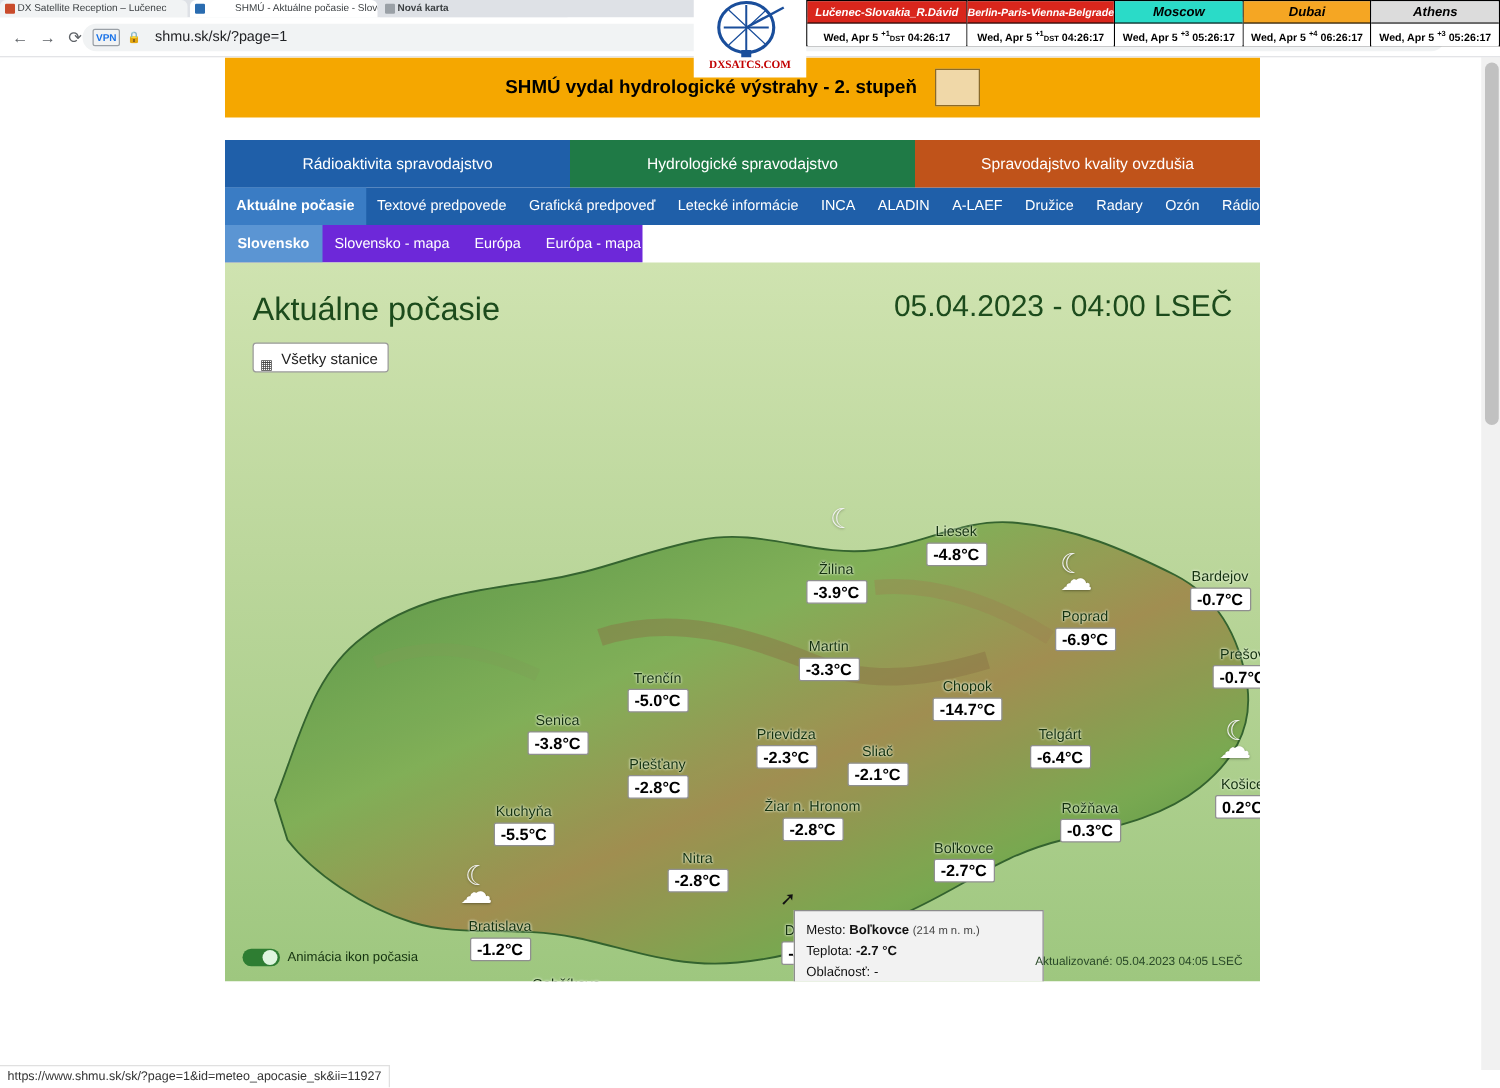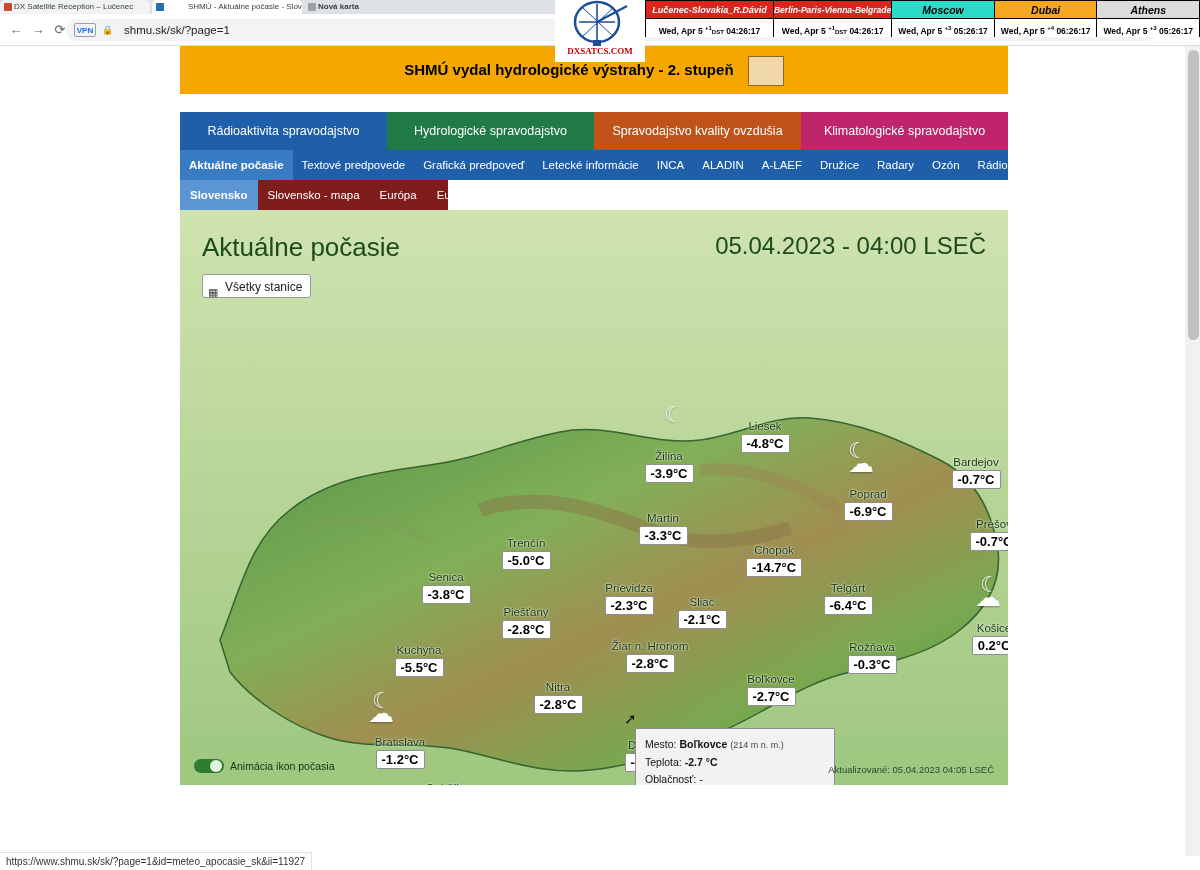--- a/index.html
+++ b/index.html
@@ -104,22 +104,22 @@
   .subtabs {
     display: flex; height: 30px; background: #1f5fa9; align-items: stretch;
   }
   .subtab {
     height: 30px; line-height: 30px; padding: 0 9px; color: #fff;
     font-size: 11.5px; white-space: nowrap; cursor: pointer;
   }
   .subtab.active { background: #3a7cc4; font-weight: bold; }
 
   .subtabs2 {
-    display: flex; height: 30px; background: #7f1d1d; align-items: center;
-    width: 268px;
+    display: flex; height: 30px; background: #6d28d9; align-items: center;
+    width: 334px;
   }
   .subtab2 {
     height: 30px; line-height: 30px; padding: 0 10px; color: #fff;
     font-size: 11.5px; white-space: nowrap; cursor: pointer;
   }
   .subtab2.active { background: #5b95d3; font-weight: bold; }
 
   
   .maparea {
     position: relative; width: 828px; height: 575px;
@@ -240,23 +240,20 @@
 
       <div class="maintabs">
         <div class="maintab t1">
           <span>Rádioaktivita spravodajstvo</span>
         </div>
         <div class="maintab t2">
           <span>Hydrologické spravodajstvo</span>
         </div>
         <div class="maintab t3">
           <span>Spravodajstvo kvality ovzdušia</span>
-        </div>
-        <div class="maintab t4">
-          <span>Klimatologické spravodajstvo</span>
         </div>
       </div>
 
       <div class="subtabs">
         <div class="subtab active"><span>Aktuálne počasie</span></div>
         <div class="subtab"><span>Textové predpovede</span></div>
         <div class="subtab"><span>Grafická predpoveď</span></div>
         <div class="subtab"><span>Letecké informácie</span></div>
         <div class="subtab"><span>INCA</span></div>
         <div class="subtab"><span>ALADIN</span></div>

